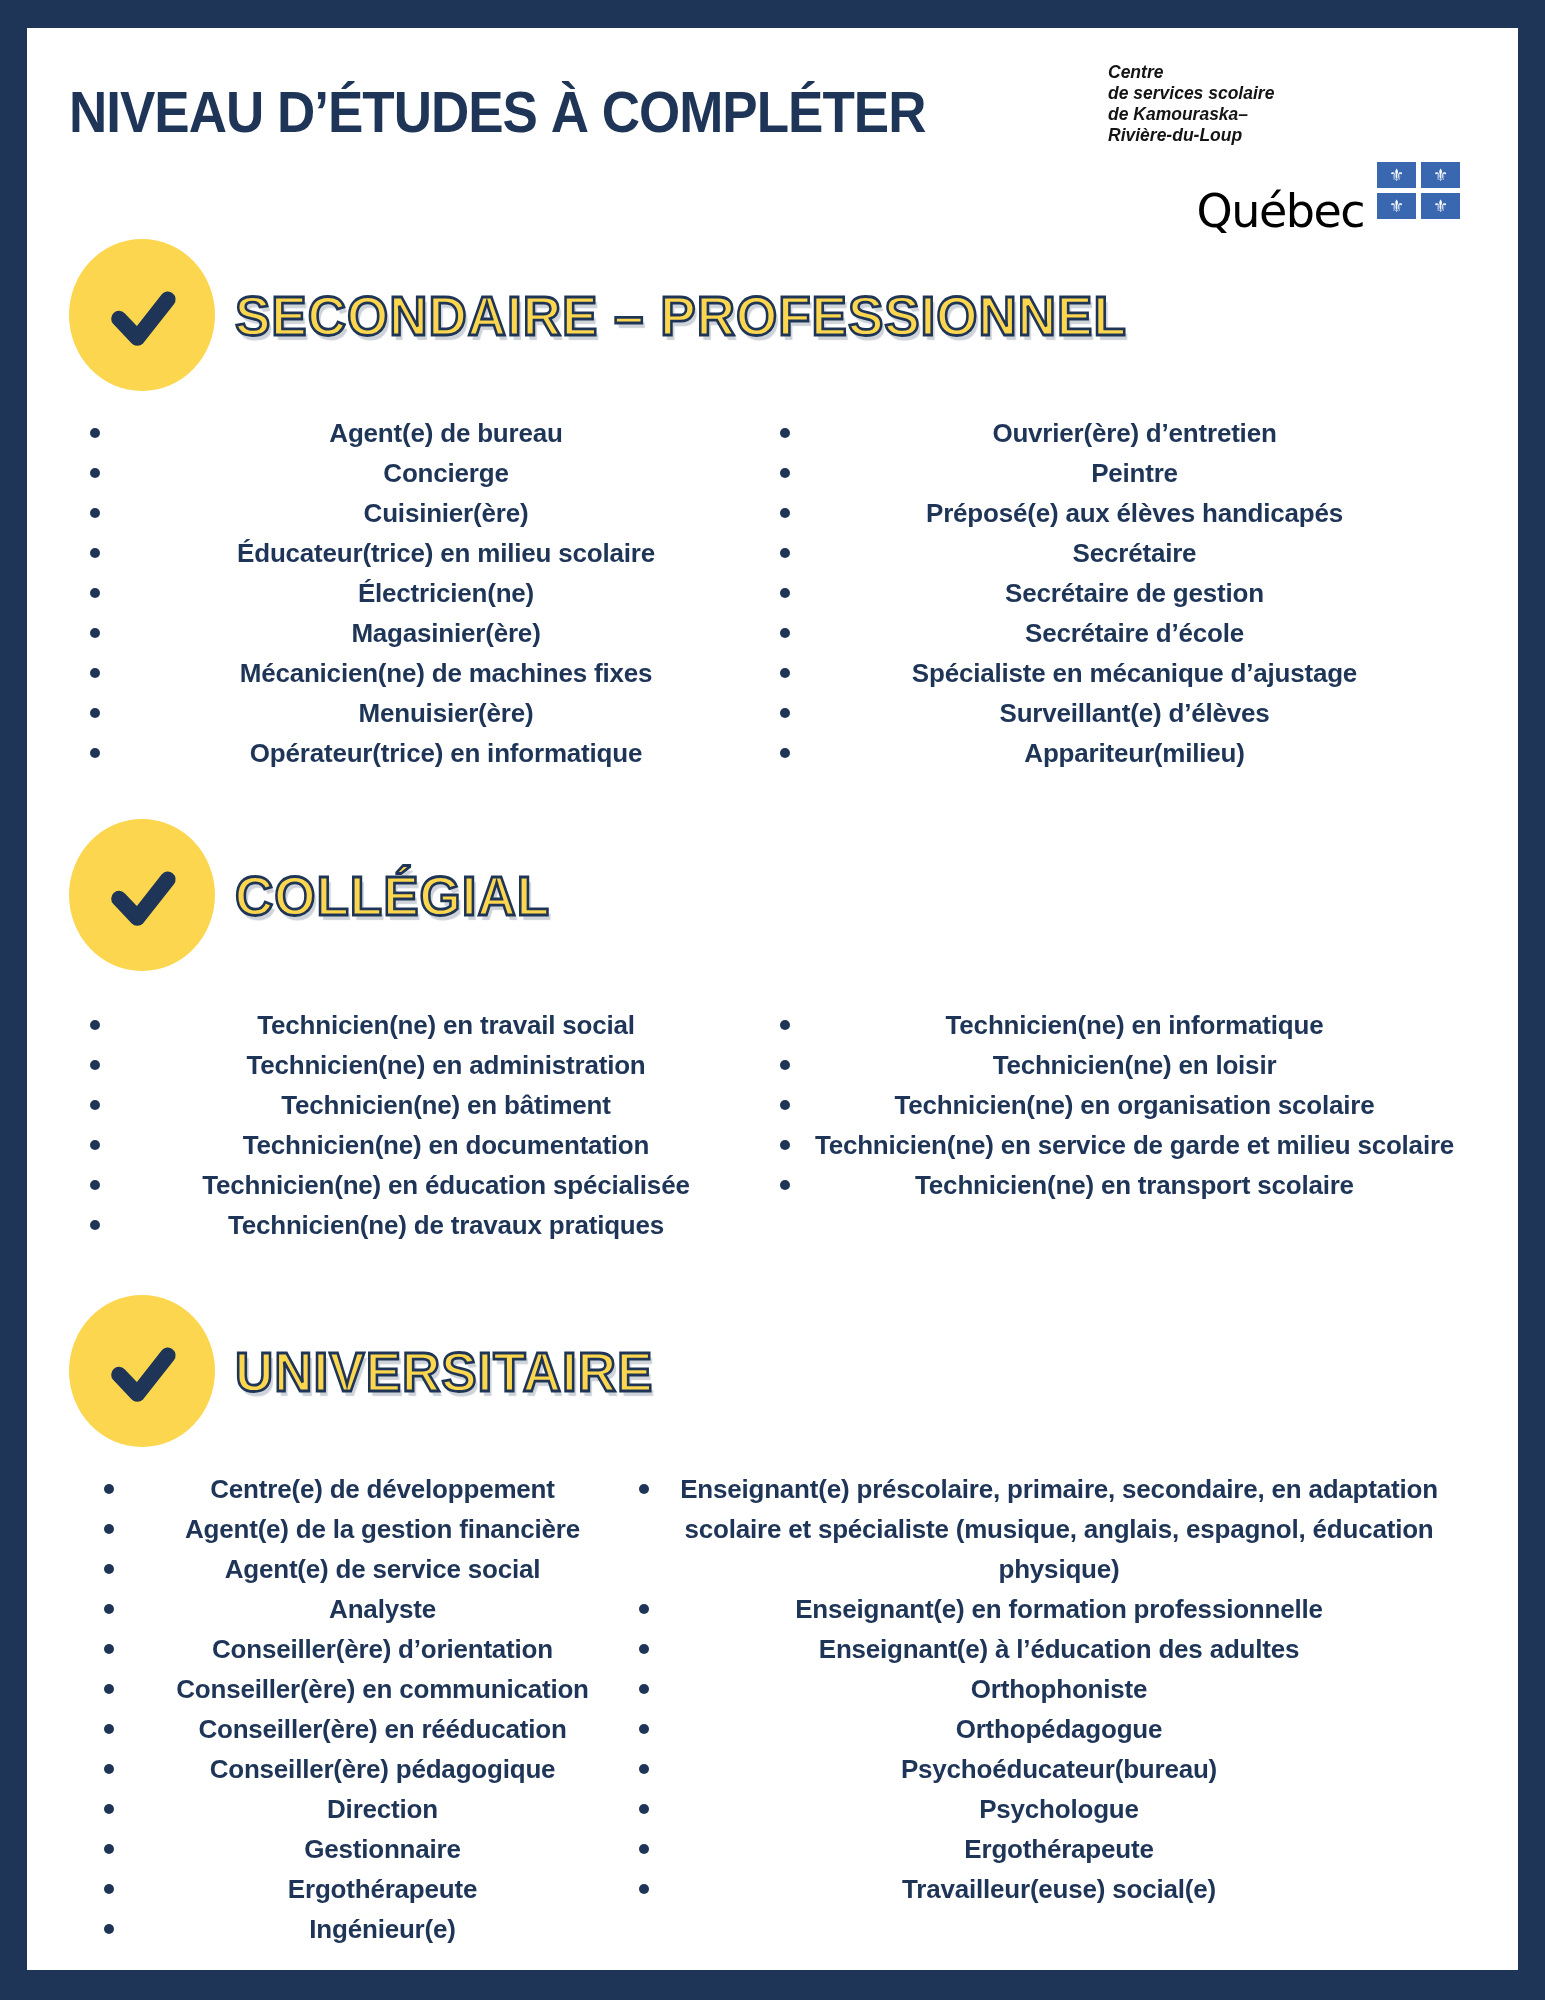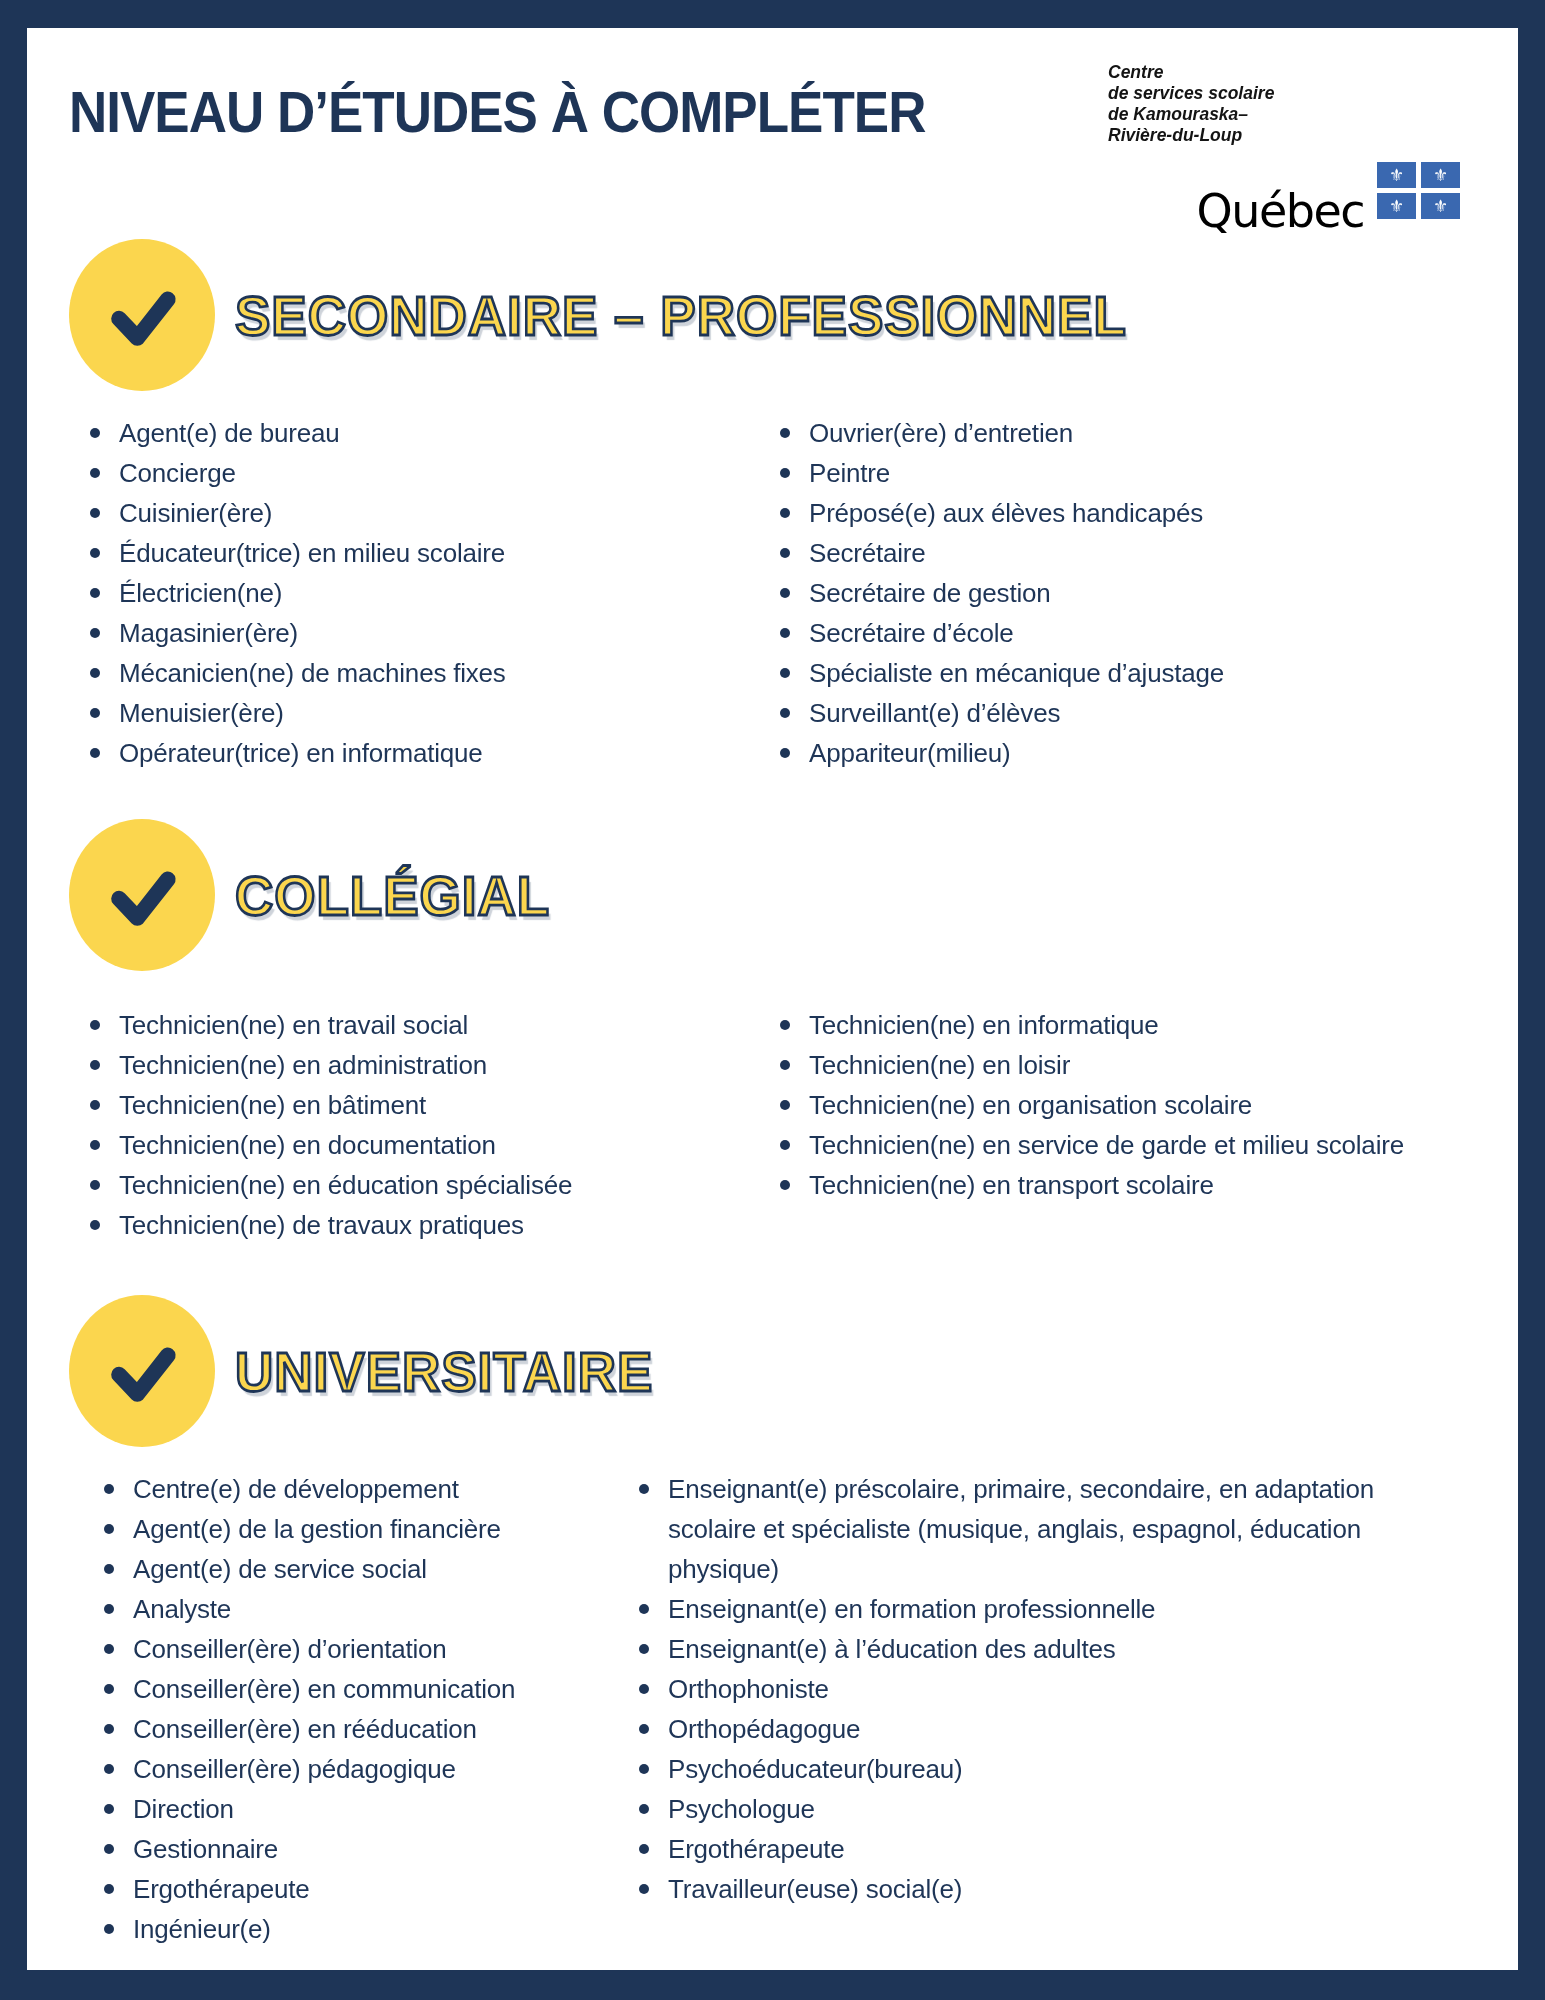--- a/index.html
+++ b/index.html
@@ -33,21 +33,21 @@
     font-family:"DejaVu Sans", sans-serif;font-weight:400;
     font-size:46px;color:#000;letter-spacing:-1.5px;line-height:48px;margin-top:41px;
   }
   .flag{display:grid;grid-template-columns:39px 39px;grid-auto-rows:26px;gap:5px;}
   .flag .sq{
     display:flex;align-items:center;justify-content:center;
     color:#fff;font-size:17px;line-height:1;
   }
 
   
-  .sections{display:block;}
+  .sections{display:block;text-align:center;}
   .level-section{margin-top:44px;}
   .sections .level-section:nth-of-type(1){margin-top:4px;}
   .sections .level-section:nth-of-type(2){margin-top:46px;}
   .sections .level-section:nth-of-type(3){margin-top:50px;}
 
   .section-head{display:flex;align-items:center;gap:20px;}
   .check-badge{
     width:146px;height:152px;border-radius:50%;
     display:flex;align-items:center;justify-content:center;flex:0 0 auto;
   }
@@ -63,21 +63,21 @@
     white-space:nowrap;
   }
 
   .lists{display:grid;grid-template-columns:690px 1fr;margin-top:22px;padding-left:14px;}
   .level-section:nth-of-type(2) .lists{margin-top:34px;}
   .level-section:nth-of-type(3) .lists{grid-template-columns:535px 1fr;padding-left:28px;}
 
   ul.col{list-style:none;margin:0;padding:0;}
   li.job{
     position:relative;padding-left:36px;
-    font-size:26px;font-weight:normal;color:#1E3557;line-height:40px;
+    font-size:26px;font-weight:bold;color:#1E3557;line-height:40px;
     letter-spacing:-0.2px;
   }
   li.job::before{
     content:"";position:absolute;left:7px;top:15px;
     width:10px;height:10px;border-radius:50%;background:#1E3557;
   }
   .level-section:nth-of-type(3) .lists .col:last-child li.job{padding-right:10px;}
 </style>
 </head>
 <body>

